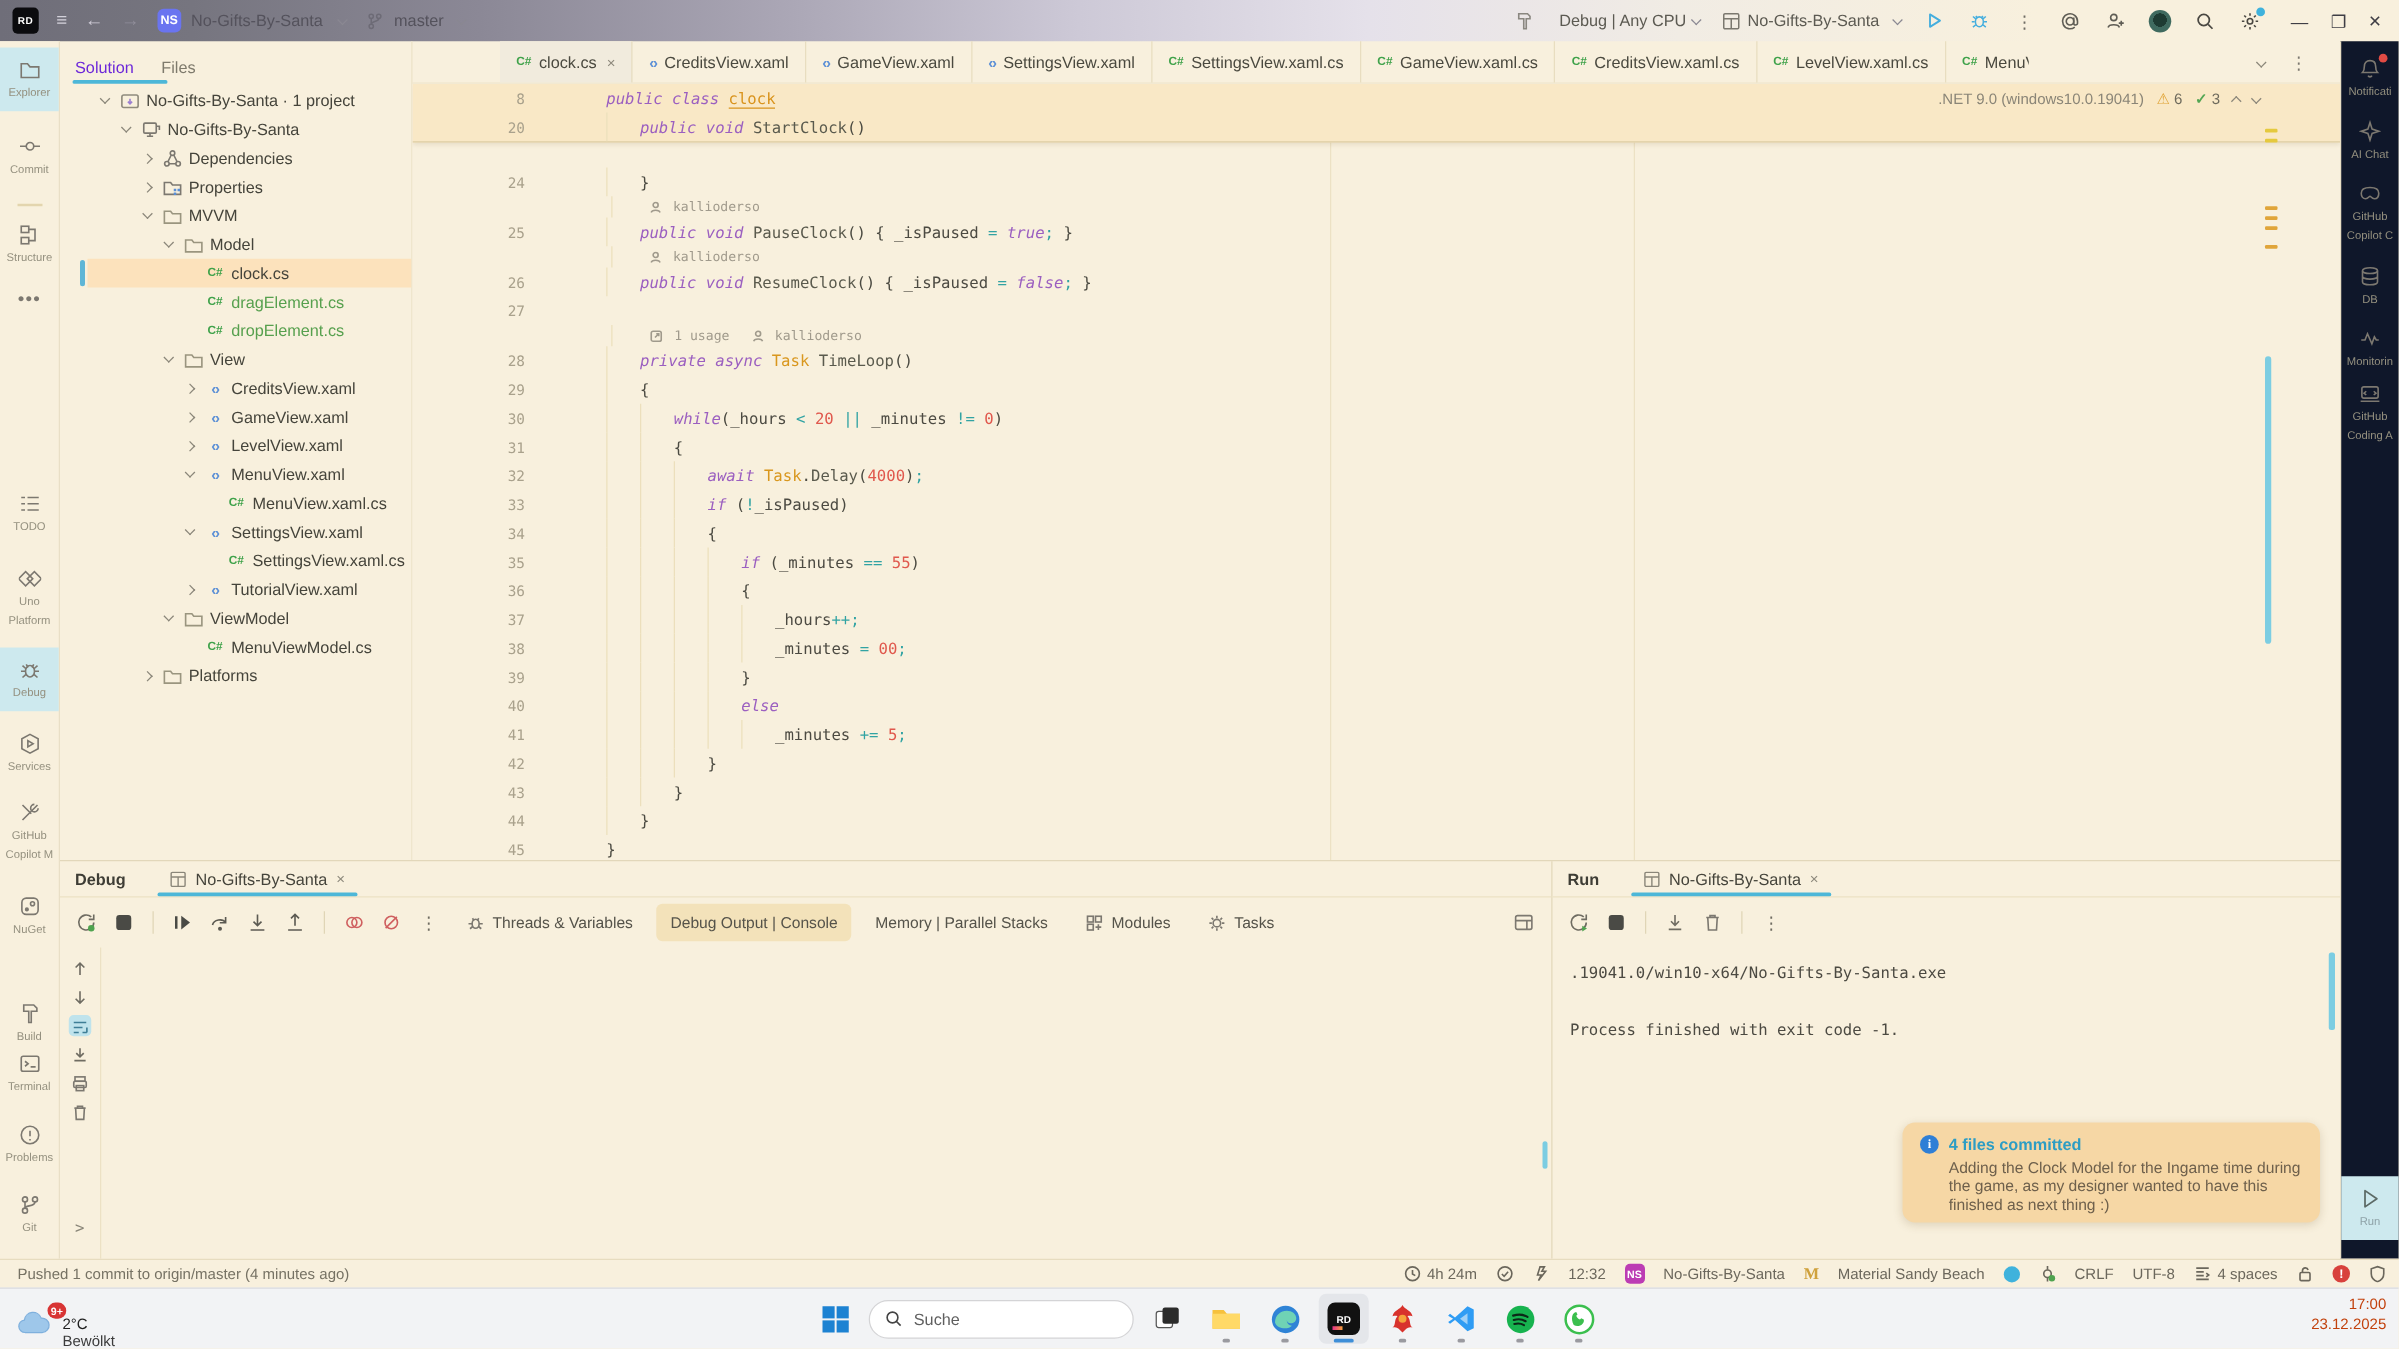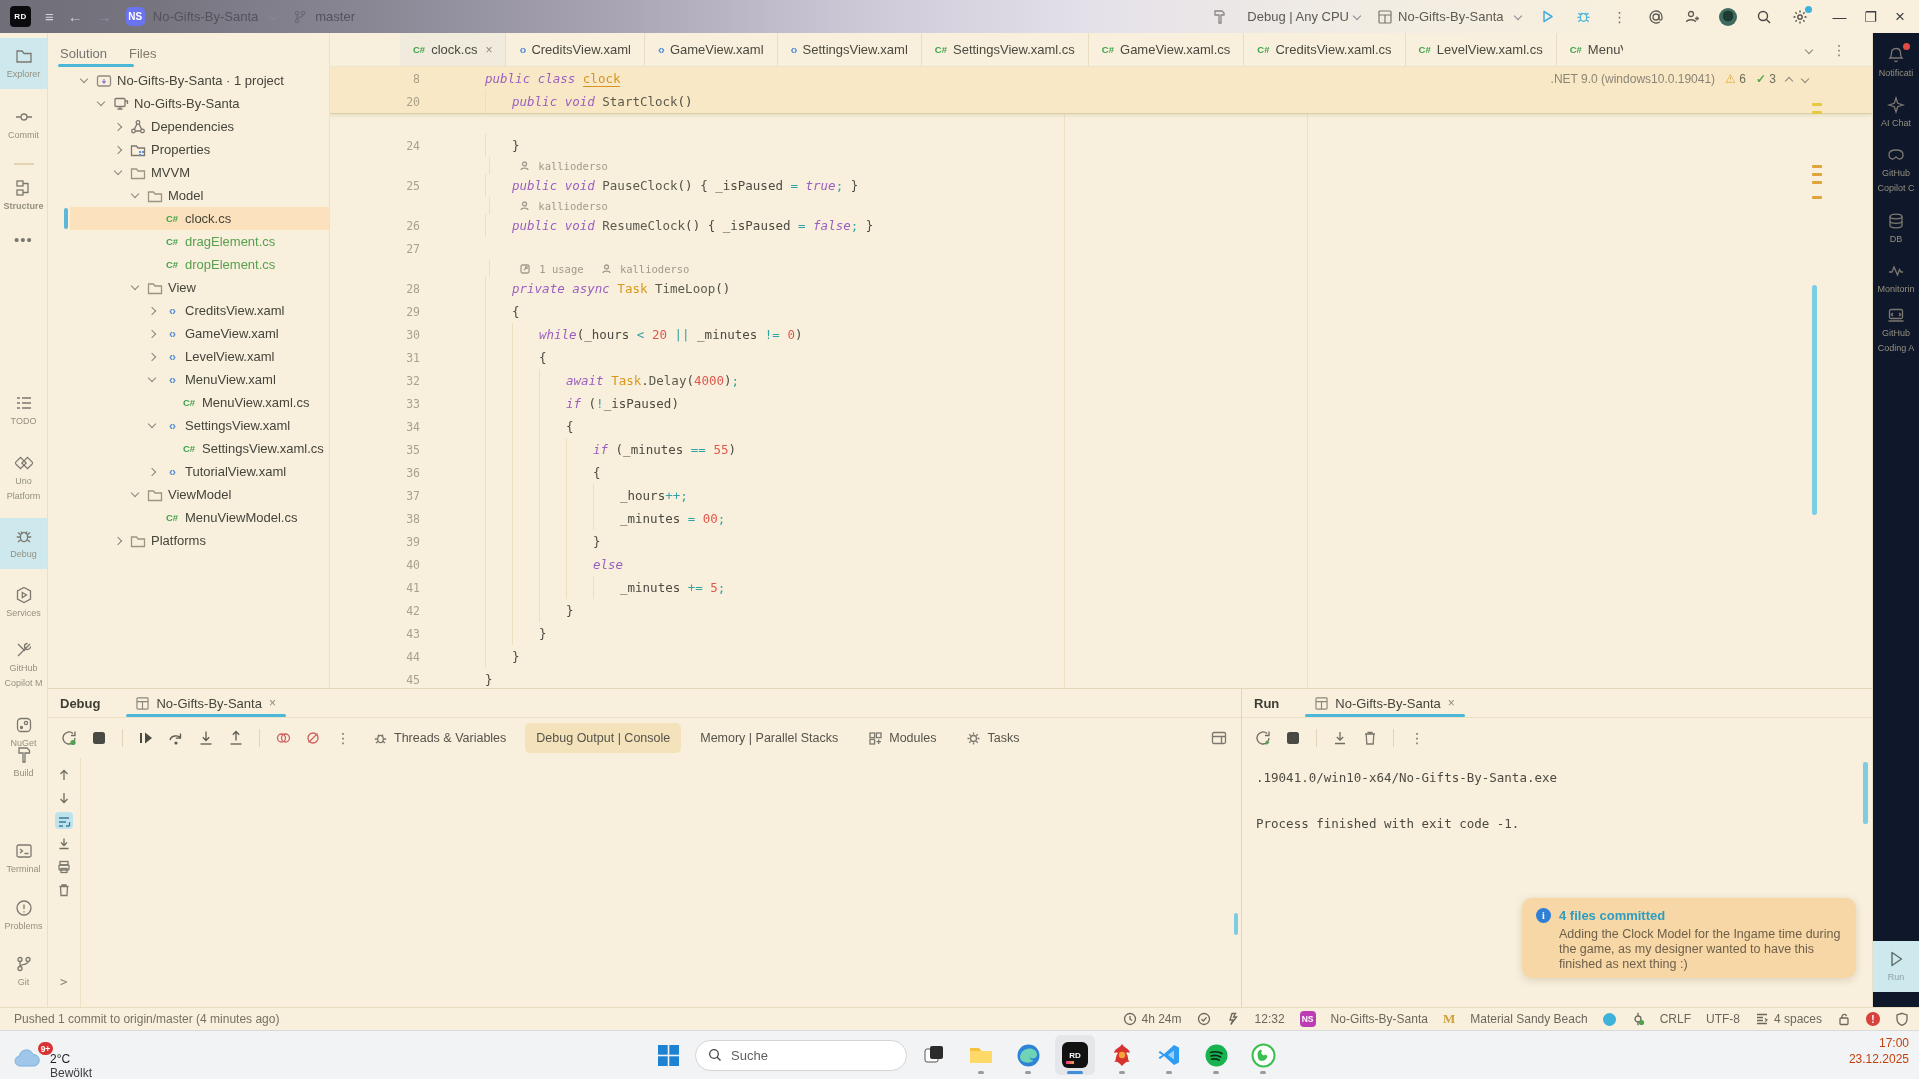--- a/index.html
+++ b/index.html
@@ -45,21 +45,21 @@
   .tool-div{ position:absolute; left:14px; width:20px; height:2px; background:#e3d5ae; }
   .badge-dot{ position:absolute; width:7px; height:7px; border-radius:50%; background:#e14b44; }
 
   #center-col{ flex:1; display:flex; flex-direction:column; min-width:0; }
   #top-row{ height:655px; display:flex; min-height:0; }
   #bottom-row{ height:319px; display:flex; border-top:1px solid #e2d7ba; }
 
   
   #solution-panel{ width:282px; flex:none; border-right:1px solid #ece2c8; position:relative; }
   #solution-header{ height:34px; display:flex; align-items:flex-end; gap:22px; padding:0 0 6px 12px; font-size:13px; color:#7e7a6c; position:relative;}
-  #solution-header .stab.active{ color:#737373; }
+  #solution-header .stab.active{ color:#6d28d9; }
   #solution-header .underline{ position:absolute; left:10px; bottom:0; width:76px; height:3px; background:#4db7d8; border-radius:2px;}
   #tree{ position:absolute; top:36px; left:0; right:0; bottom:0; font-size:13px; }
   .trow{ height:23px; display:flex; align-items:center; position:relative; white-space:nowrap; }
   .trow .hl{ position:absolute; left:22px; right:0; top:0; bottom:0; background:#fce2bc; }
   .trow .selbar{ position:absolute; left:16px; top:1px; bottom:1px; width:4px; border-radius:2px; background:#5fb6d6; }
   .trow .inner{ position:relative; display:flex; align-items:center; gap:5px; }
   .tarrow{ width:14px; display:flex; justify-content:center; flex:none;}
   .tarrow .c{ width:6px;height:6px;border-right:1.4px solid #8a8679;border-bottom:1.4px solid #8a8679; }
   .tarrow .c.down{ transform:rotate(45deg); margin-top:-3px;}
   .tarrow .c.right{ transform:rotate(-45deg); }
@@ -275,21 +275,21 @@
       </div>
       <div class="tool-item" style="top: 74px;">
         <div class="ic" style="position:relative;">
           <svg width="18" height="18" viewBox="0 0 18 18" fill="none" stroke="#7c7870" stroke-width="1.3">
             <circle cx="9" cy="9" r="3"></circle>
             <path d="M1 9h5M12 9h5"></path>
           </svg>
         </div>
         <div class="lbl">Commit</div>
       </div>
-      <div class="tool-item" style="top: 145px; font-weight: bold;">
+      <div class="tool-item" style="top: 145px;">
         <div class="ic" style="position:relative;">
           <svg width="18" height="18" viewBox="0 0 18 18" fill="none" stroke="#7c7870" stroke-width="1.3">
             <rect x="2" y="2" width="6" height="5"></rect>
             <rect x="2" y="11" width="6" height="5"></rect>
             <path d="M8 4.5h5v9H8"></path>
           </svg>
         </div>
         <div class="lbl">Structure</div>
       </div>
       <div class="tool-item" style="top: 196px;">
@@ -345,21 +345,21 @@
       <div class="tool-item" style="top: 682px;">
         <div class="ic" style="position:relative;">
           <svg width="18" height="18" viewBox="0 0 18 18" fill="none" stroke="#7c7870" stroke-width="1.3">
             <rect x="2.5" y="2.5" width="13" height="13" rx="3.5"></rect>
             <circle cx="11" cy="7" r="1.6"></circle>
             <circle cx="6.5" cy="11.5" r="1" fill="#7c7870"></circle>
           </svg>
         </div>
         <div class="lbl">NuGet</div>
       </div>
-      <div class="tool-item" style="top: 712px;">
+      <div class="tool-item" style="top: 768px;">
         <div class="ic" style="position:relative;">
           <svg width="18" height="18" viewBox="0 0 18 18" fill="none" stroke="#7c7870" stroke-width="1.3">
             <path d="M4 2h8l2.5 2.5V7H10v9H8V7H4z"></path>
           </svg>
         </div>
         <div class="lbl">Build</div>
       </div>
       <div class="tool-item" style="top: 808px;">
         <div class="ic" style="position:relative;">
           <svg width="18" height="18" viewBox="0 0 18 18" fill="none" stroke="#7c7870" stroke-width="1.3">

